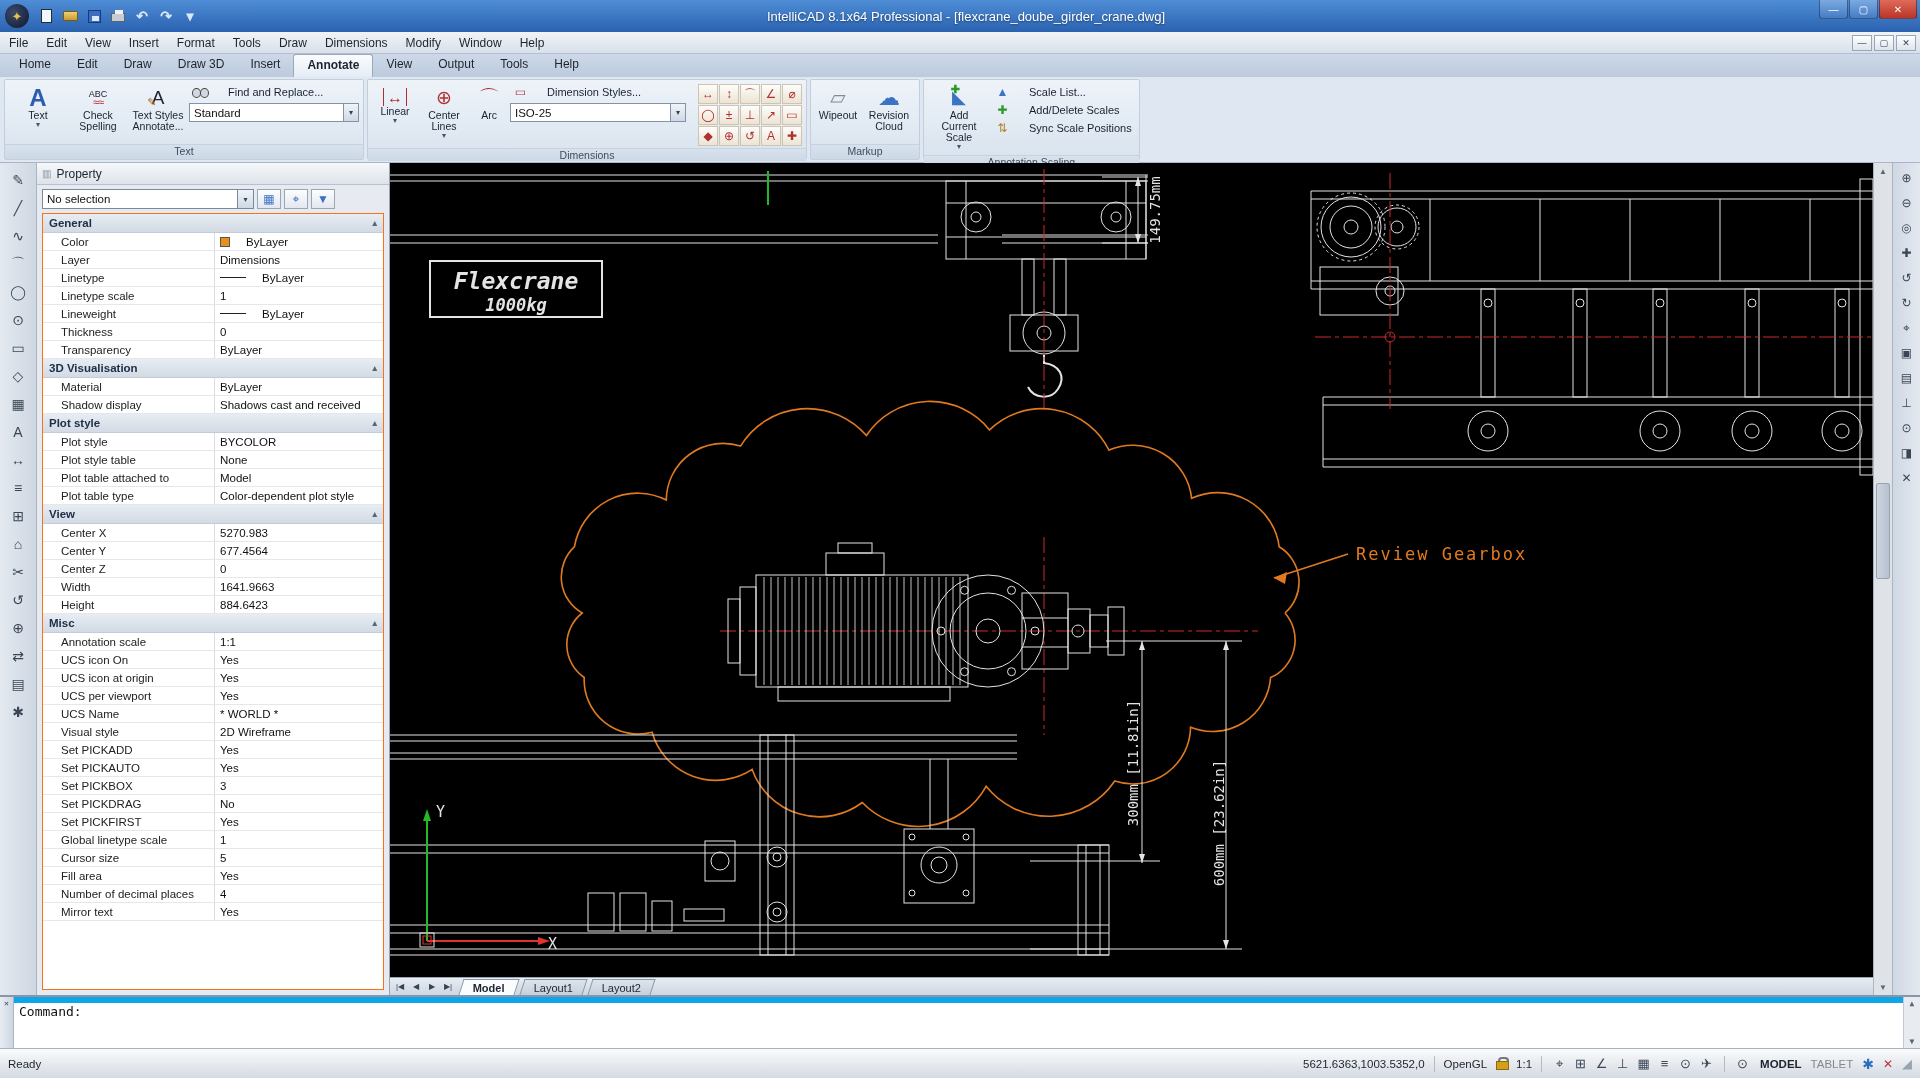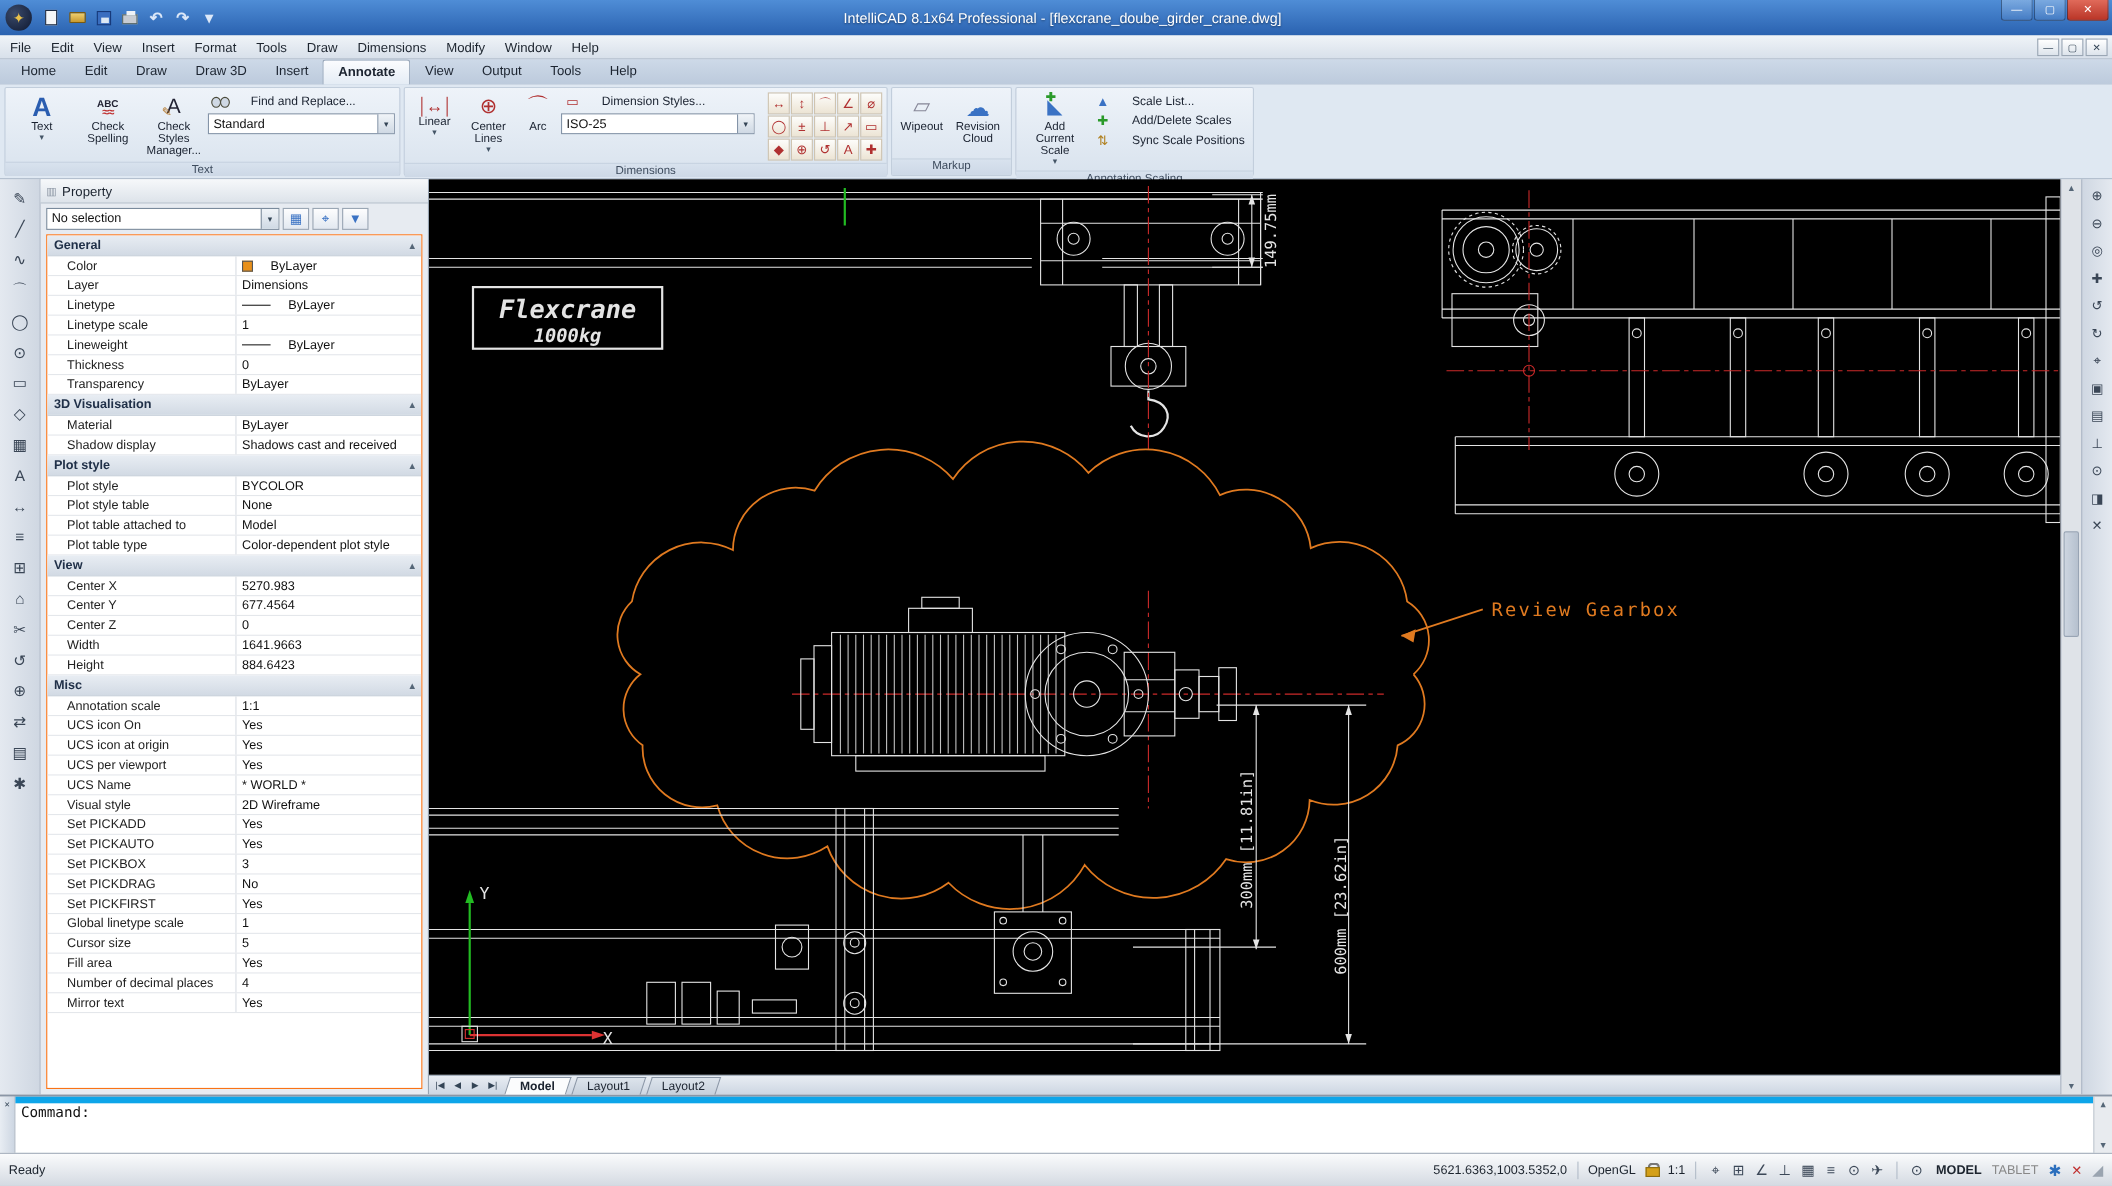--- a/index.html
+++ b/index.html
@@ -36,21 +36,21 @@
 
 
 .ribbon { height:86px; flex:0 0 86px; background:#dfe8f2; border-bottom:1px solid #aab6c6; display:flex; padding:2px 4px; }
 .rgroup { display:flex; flex-direction:column; background:linear-gradient(#eef3f9,#d9e3ee); border:1px solid #c2cedc; border-radius:2px; margin-right:3px; }
 .rg-content { flex:1; display:flex; padding:2px 4px; gap:2px; }
 .rg-label { height:15px; text-align:center; font-size:10.5px; color:#3e4c5e; background:linear-gradient(#d8e2ee,#cdd8e6); border-top:1px solid #c6d2e0; }
 .rbtn { display:flex; flex-direction:column; align-items:center; font-size:10.5px; color:#1a2230; text-align:center; padding:2px 3px; border-radius:2px; line-height:11px; }
 .rbtn.big { width:58px; }
 .ric { height:26px; display:flex; align-items:center; justify-content:center; font-size:20px; position:relative; }
 .ric.textA { color:#2a5db0; font-weight:bold; font-size:24px; }
-.ric.abc { flex-direction:column; font-size:9px; font-weight:bold; color:#223; }
+.ric.abc { flex-direction:column; font-size:9px; font-weight:normal; color:#223; }
 .ric.abc .squig { color:#c03030; font-size:11px; line-height:5px; letter-spacing:-1px; }
 .ric.stylesA { color:#223; font-size:19px; }
 .ric.stylesA .pencil { font-size:11px; color:#b07020; position:absolute; right:8px; bottom:2px; }
 .ric.linear { color:#b03030; font-size:16px; border-left:1px solid #b03030; border-right:1px solid #b03030; padding:0 3px; height:18px; margin-top:4px; }
 .ric.centerlines { color:#b03030; font-size:19px; }
 .ric.arc { color:#b03030; font-size:21px; }
 .ric.wipeout { color:#889; font-size:20px; }
 .ric.revcloud { color:#3a72c4; font-size:22px; }
 .ric.addscale .tri { color:#3a72c4; font-size:18px; }
 .ric.addscale .plus { position:absolute; right:6px; top:0; color:#2a9a2a; font-size:11px; font-weight:bold; }
@@ -233,21 +233,21 @@
           <span class="ric textA">A</span>
           <span>Text</span>
           <span class="dd">▾</span>
         </div>
         <div class="rbtn big">
           <span class="ric abc">ABC<span class="squig">≈≈</span></span>
           <span>Check Spelling</span>
         </div>
         <div class="rbtn big">
           <span class="ric stylesA">A<span class="pencil">✎</span></span>
-          <span>Check Styles Manager...</span>
+          <span>Text Styles Annotate...</span>
         </div>
         <div class="rcol">
           <div class="rbtn small">
             <span class="binoc"></span>
             <span>Find and Replace...</span>
           </div>
           <div class="combo">
             <span>Standard</span>
             <span class="combo-dd">▾</span>
           </div>

